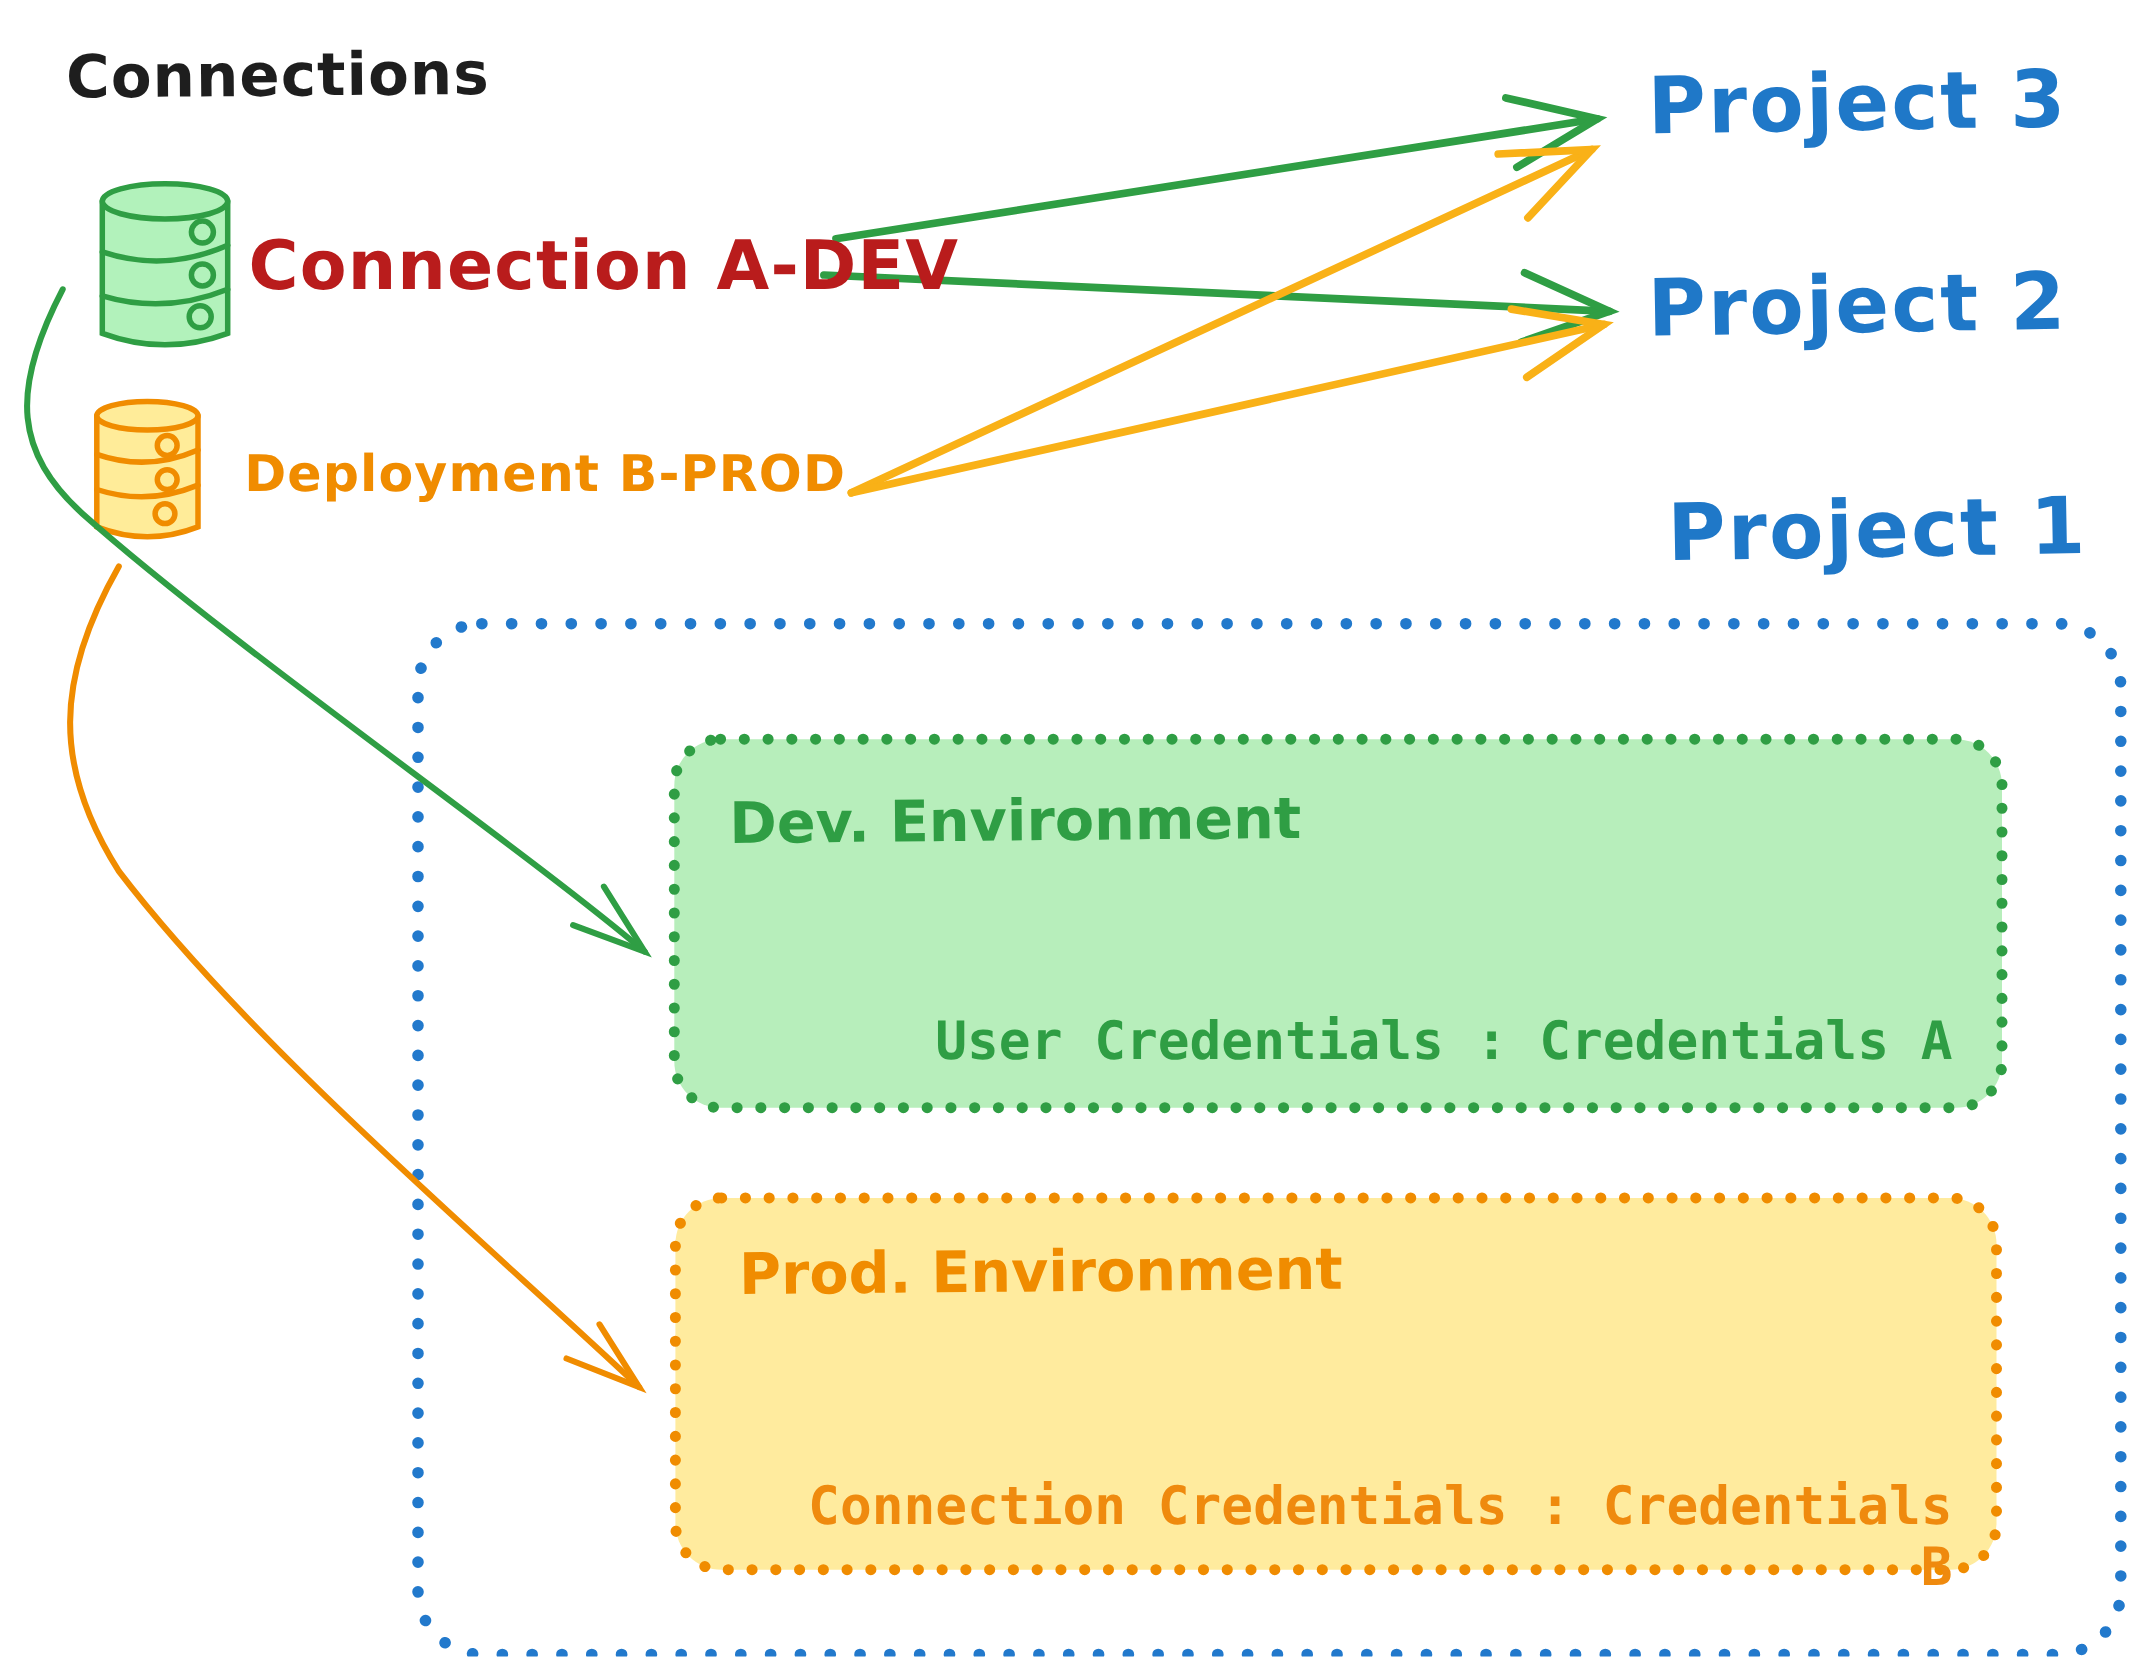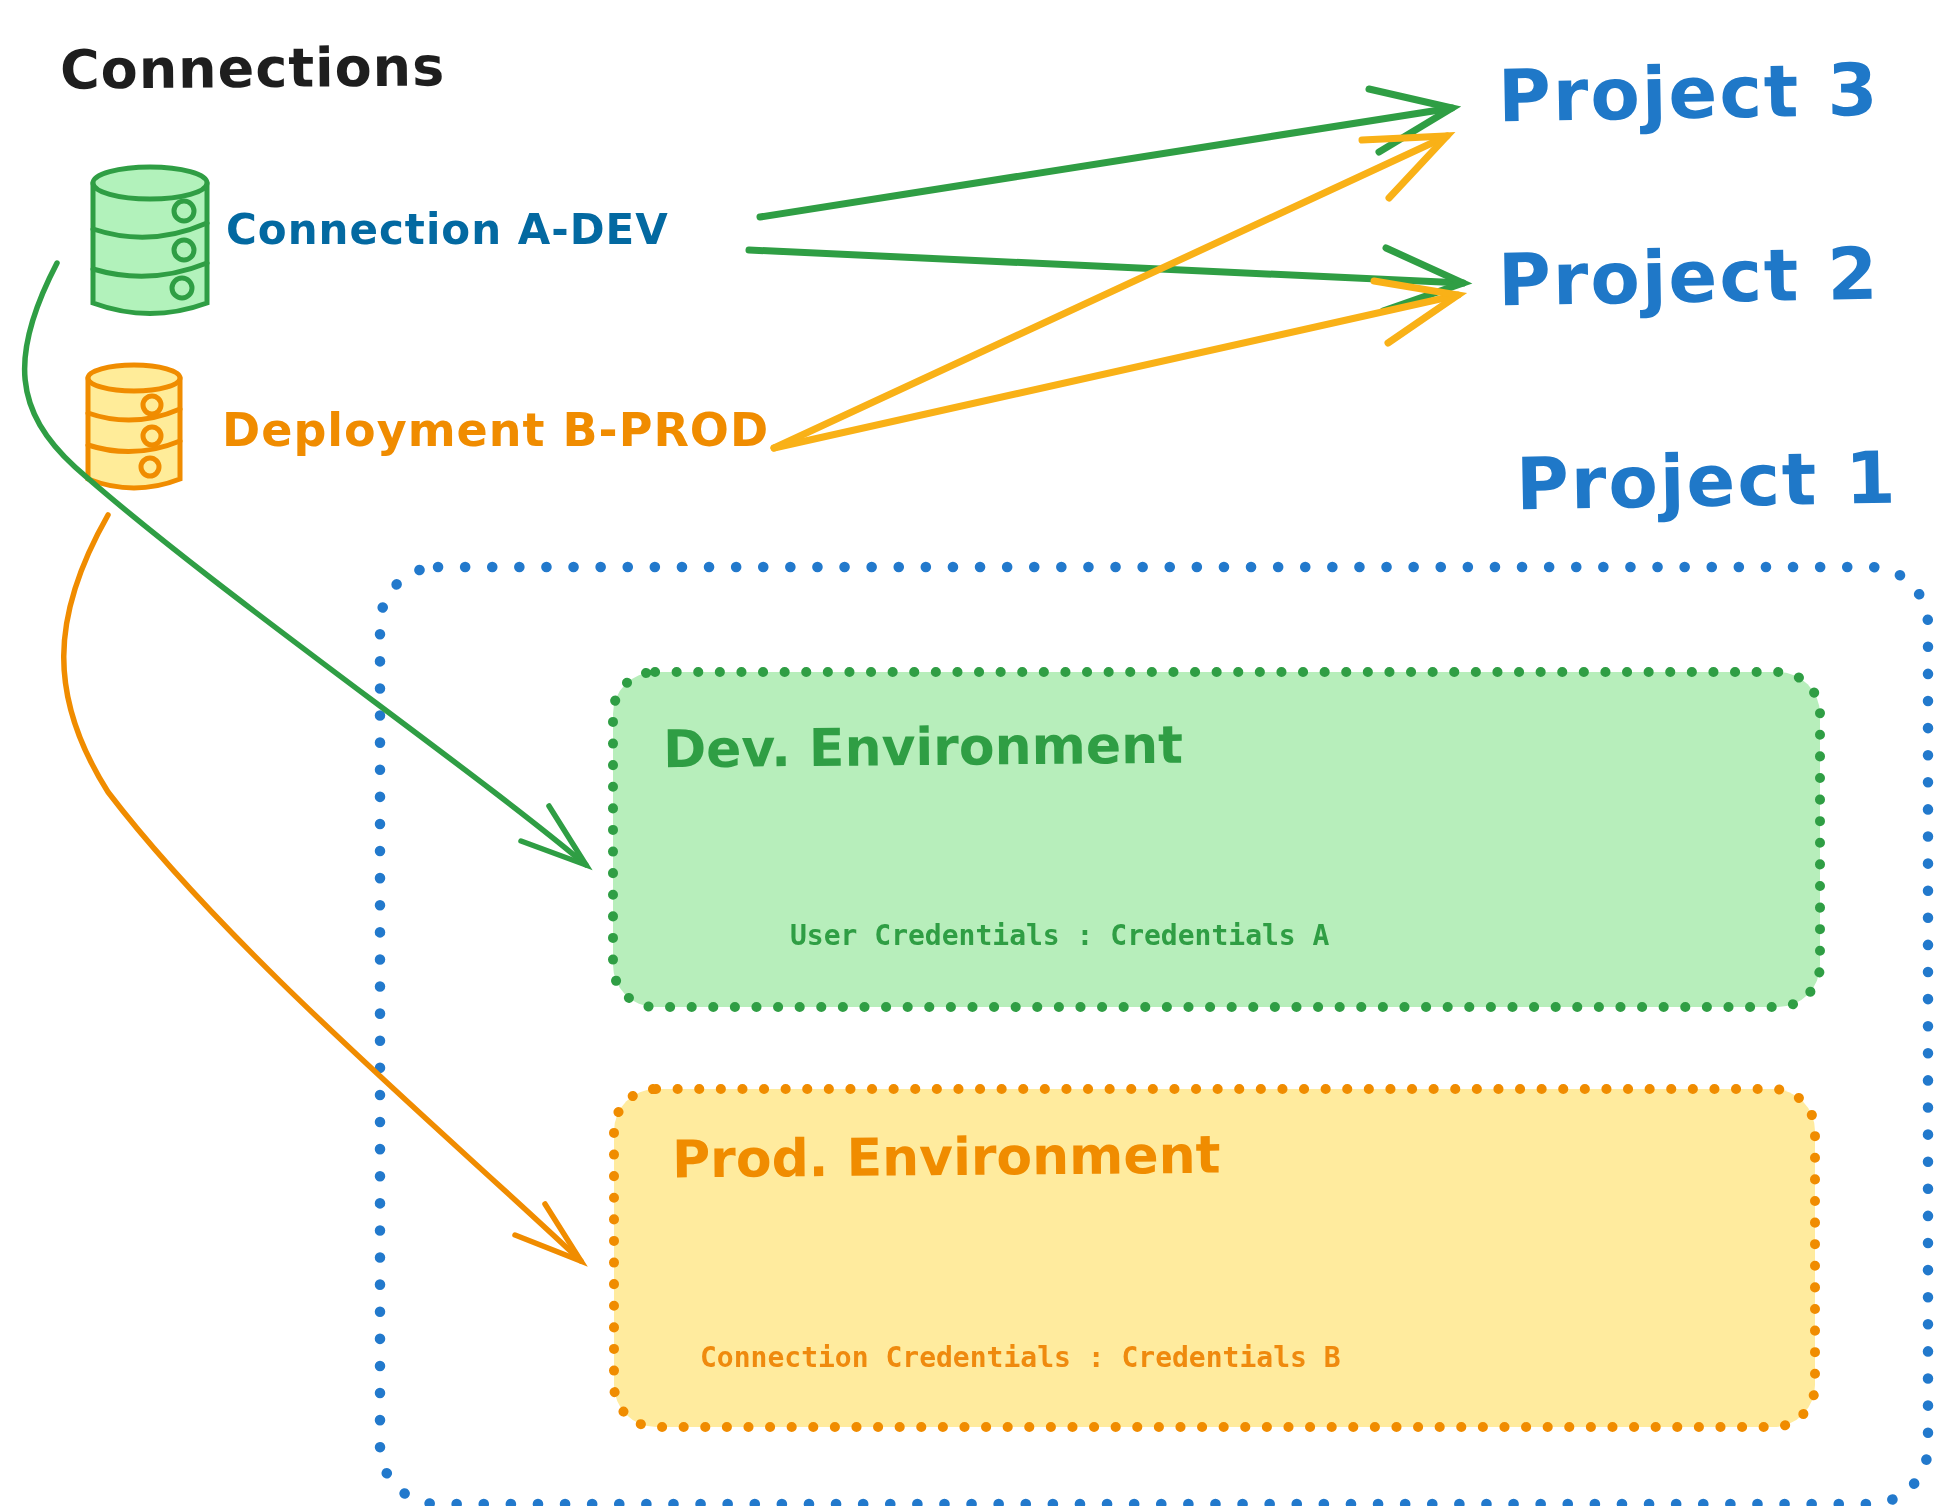--- a/index.html
+++ b/index.html
@@ -3,30 +3,30 @@
 <meta charset="utf-8">
 <style>
   html, body { margin: 0; padding: 0; background: #ffffff; }
   body { width: 1948px; height: 1506px; position: relative; overflow: hidden;
          font-family: "DejaVu Sans", sans-serif; }
   #stage { position: absolute; left: 0; top: 17px; width: 1948px; height: 1506px; }
   svg#shapes { position: absolute; left: 0; top: 0; }
   .lbl { position: absolute; white-space: nowrap; font-weight: bold; }
   #connections-title { left: 60px; top: 20px; font-size: 54px; color: #1e1e1e;
                        letter-spacing: 1px; transform: rotate(-0.5deg); }
-  #conn-a-label { left: 226px; top: 188px; font-size: 42px; color: #0369a1; letter-spacing: 1px; }
+  #conn-a-label { left: 226px; top: 188px; font-size: 62px; color: #b91c1c; letter-spacing: 1px; }
   #conn-b-label { left: 222px; top: 386px; font-size: 46px; color: #f08c00; letter-spacing: 1px; }
   .project-lbl { font-size: 72px; color: #1f78c8; letter-spacing: 2px; }
   #project-3-label { left: 1498px; top: 34px; transform: rotate(-1deg); }
   #project-2-label { left: 1498px; top: 218px; transform: rotate(-1deg); }
   #project-1-label { left: 1516px; top: 422px; transform: rotate(-1deg); }
   #dev-env-title  { left: 663px; top: 700px; font-size: 52px; color: #2f9e44; transform: rotate(-0.5deg); }
   #prod-env-title { left: 672px; top: 1110px; font-size: 52px; color: #f08c00; transform: rotate(-0.5deg); }
   .cred { position: absolute; font-family: "DejaVu Sans Mono", monospace; font-weight: bold;
-          font-size: 28px; }
+          font-size: 48px; text-align: right; }
   #dev-cred  { left: 790px; top: 902px;  width: 985px; color: #2f9e44; }
   #prod-cred { left: 700px; top: 1324px; width: 1075px; color: #ef8a0e; }
 </style>
 </head>
 <body>
 
 <div id="stage">
 
   <svg id="shapes" width="1948" height="1506" viewBox="0 0 1948 1506">
 

